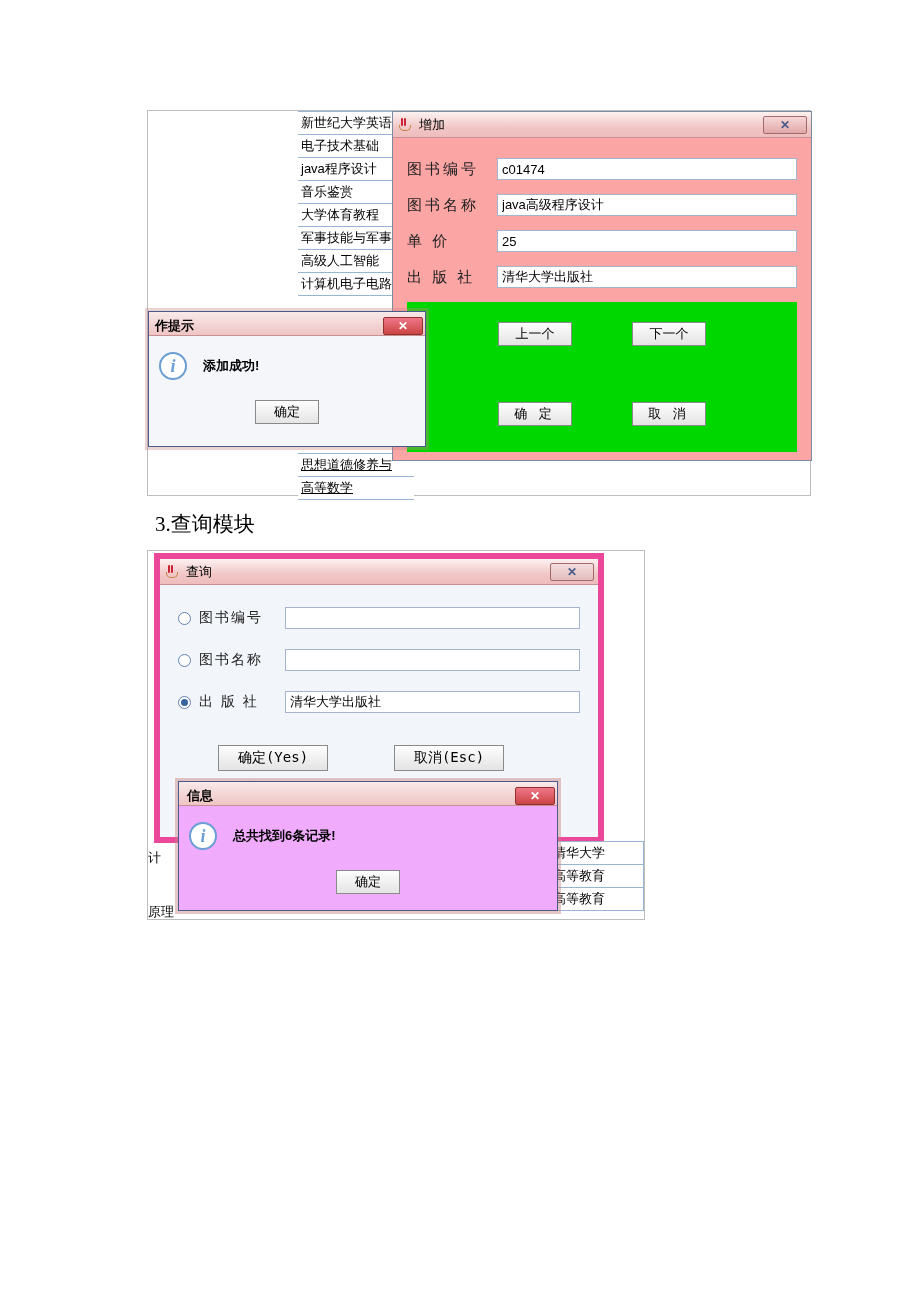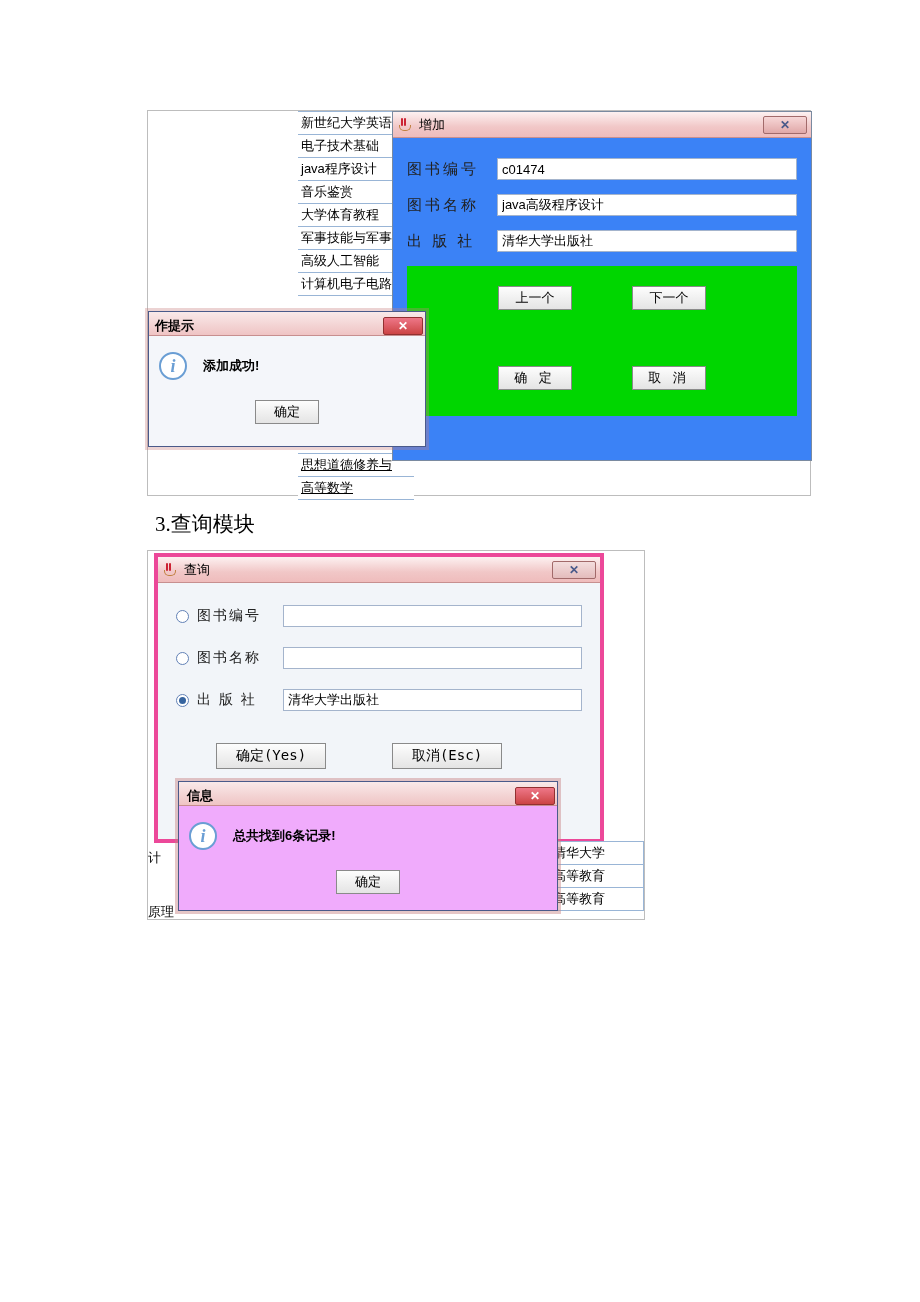--- a/index.html
+++ b/index.html
@@ -48,21 +48,21 @@
     left: 150px; top: 342px;
     width: 116px;
     text-decoration: underline;
   }
 
   
   .add-dlg {
     position: absolute;
     left: 244px; top: 0;
     width: 420px; height: 350px;
-    background: #3b82f6;
+    background: #fca5a5;
     border: 1px solid #7a8aa0;
   }
   .dlg-title {
     height: 26px;
     background: linear-gradient(#fdf1f1,#f1c7c7 60%,#efbcbc);
     border-bottom: 1px solid #c78f8f;
     display: flex;
     align-items: center;
     padding: 0 4px;
     font-size: 13px;
@@ -180,21 +180,21 @@
     left: 147px; top: 550px;
     width: 498px; height: 370px;
     border: 1px solid #bdbdbd;
   }
 
   .query-dlg {
     position: absolute;
     left: 6px; top: 2px;
     width: 450px; height: 290px;
     background: #f2f5f9;
-    border: 4px solid #ec4899;
+    border: 6px solid #ec4899;
   }
   .q-body { padding: 22px 18px 0 18px; }
   .q-row { display:flex; align-items:center; margin-bottom: 20px; gap:8px;}
   .q-row .flabel { width: 78px; letter-spacing: 2px; font-size: 14px; }
   .radio {
     width: 13px; height: 13px; border:1px solid #6281b6; border-radius:50%;
     background:#fff; display:inline-block; position:relative; flex-shrink:0;
   }
   .radio.checked::after{
     content:""; position:absolute; left:2px; top:2px; width:7px; height:7px;
@@ -305,20 +305,24 @@
       <div class="add-body">
         <div class="frow">
           <span class="flabel">图书编号</span>
           <input class="ftext" value="c01474" style="">
         </div>
         <div class="frow">
           <span class="flabel">图书名称</span>
           <input class="ftext" value="java高级程序设计" style="">
         </div>
         <div class="frow">
+          <span class="flabel">单    价</span>
+          <input class="ftext" value="25" style="">
+        </div>
+        <div class="frow">
           <span class="flabel">出 版 社</span>
           <input class="ftext" value="清华大学出版社" style="">
         </div>
         <div class="green-panel">
           <div class="btn-row">
             <span class="win-btn small">上一个</span>
             <span class="win-btn small">下一个</span>
           </div>
           <div class="btn-row">
             <span class="win-btn">确  定</span>

